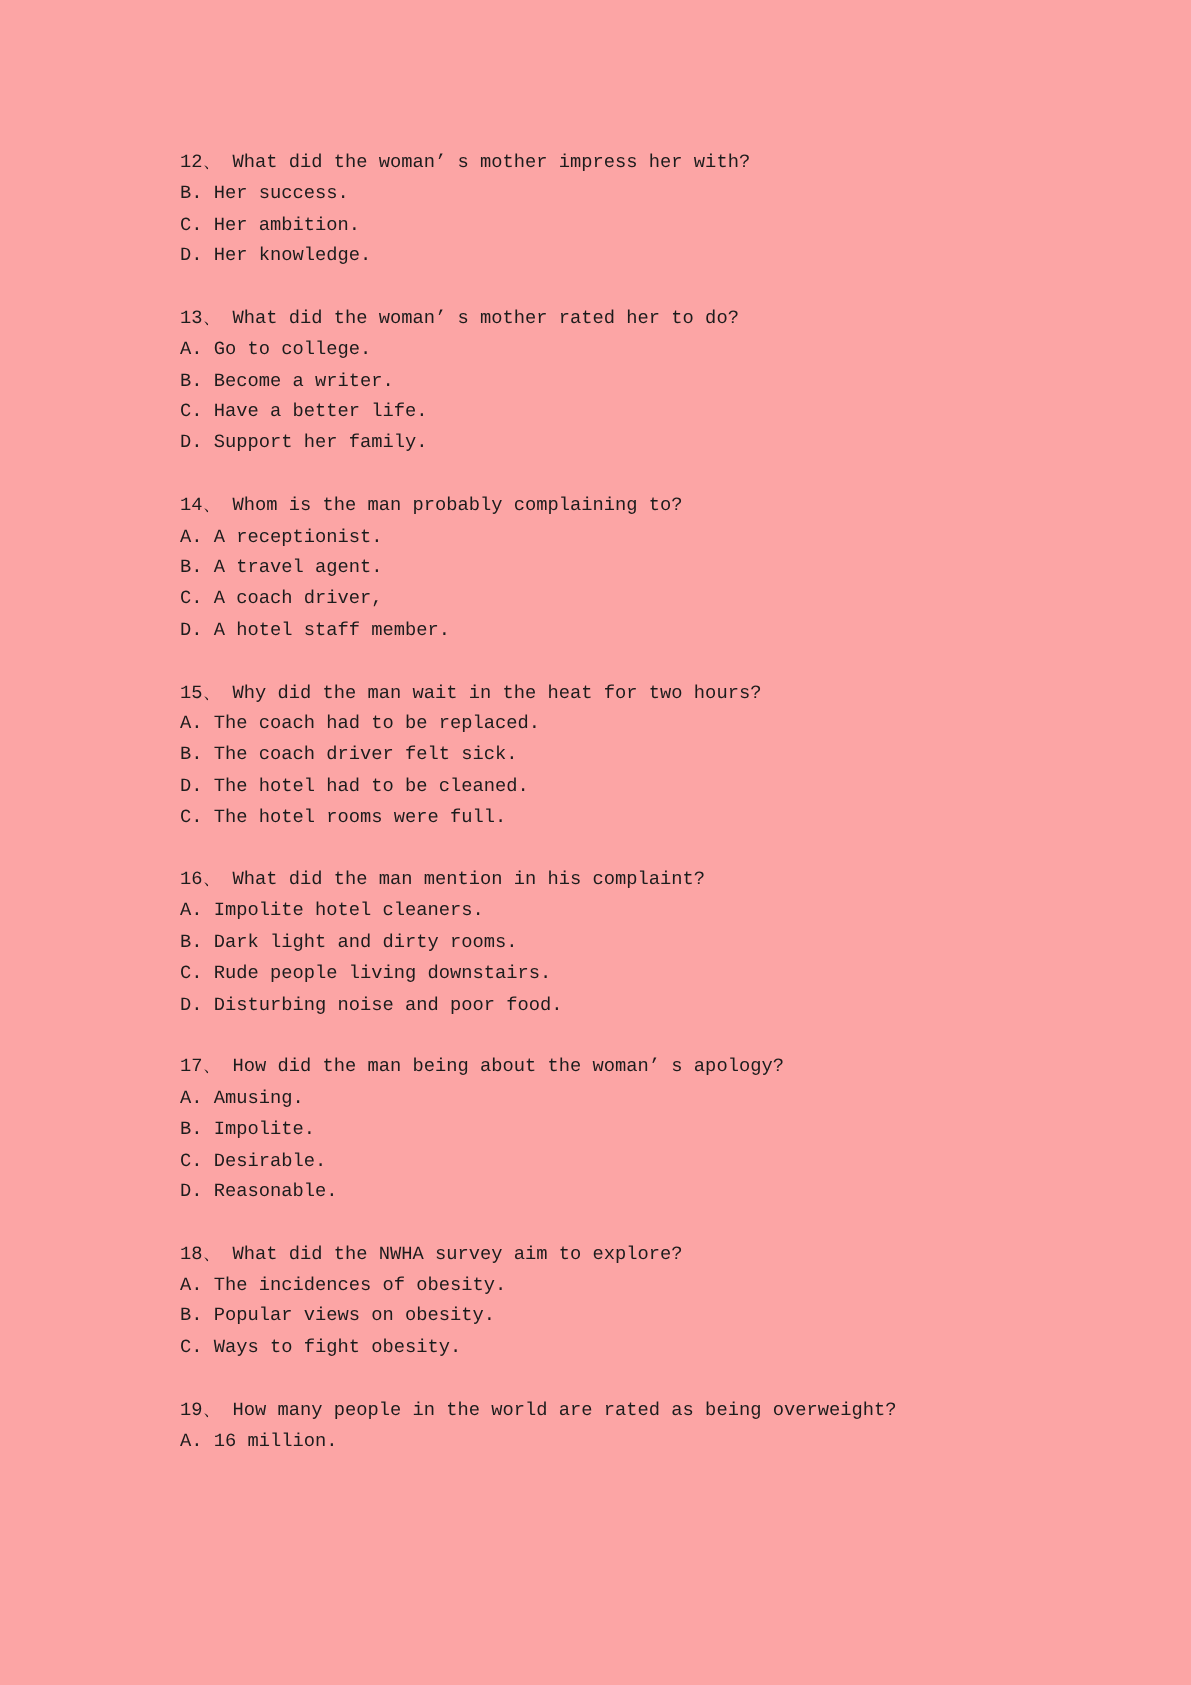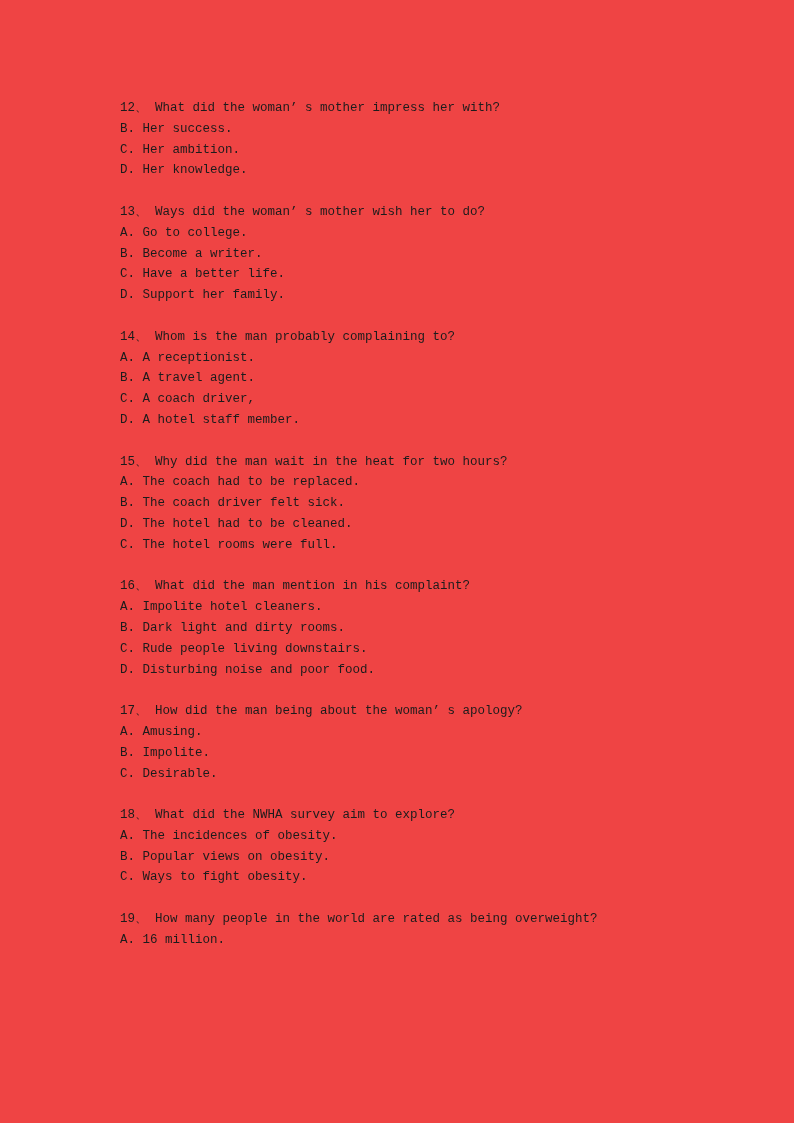--- a/index.html
+++ b/index.html
@@ -12,21 +12,21 @@
     height: 1123px;
     position: relative;
     font-family: "Liberation Mono", "DejaVu Sans Mono", monospace;
     font-size: 12.5px;
     color: #1c1c1c;
     overflow: hidden;
   }
   .page {
     position: absolute;
     inset: 0;
-    background: #ef4444;
+    background: #fca5a5;
   }
   .content {
     position: absolute;
     left: 120px;
     top: 98px;
     right: 60px;
   }
   .question-block {
     margin-bottom: 20.8px;
   }
@@ -49,21 +49,21 @@
 <div class="page">
   <div class="content">
   <div class="question-block">
     <div class="question-line"><span class="q-num">12、</span> <span class="q-text">What did the woman’ s mother impress her with?</span></div>
         <div class="option-line">B. Her success.</div>
         <div class="option-line">C. Her ambition.</div>
         <div class="option-line">D. Her knowledge.</div>
       </div>
 
   <div class="question-block">
-    <div class="question-line"><span class="q-num">13、</span> <span class="q-text">Ways did the woman’ s mother wish her to do?</span></div>
+    <div class="question-line"><span class="q-num">13、</span> <span class="q-text">What did the woman’ s mother rated her to do?</span></div>
   <div class="option-line">A. Go to college.</div>
         <div class="option-line">B. Become a writer.</div>
         <div class="option-line">C. Have a better life.</div>
         <div class="option-line">D. Support her family.</div>
       </div>
 
   <div class="question-block">
     <div class="question-line"><span class="q-num">14、</span> <span class="q-text">Whom is the man probably complaining to?</span></div>
   <div class="option-line">A. A receptionist.</div>
         <div class="option-line">B. A travel agent.</div>
@@ -85,20 +85,21 @@
         <div class="option-line">B. Dark light and dirty rooms.</div>
         <div class="option-line">C. Rude people living downstairs.</div>
         <div class="option-line">D. Disturbing noise and poor food.</div>
       </div>
 
   <div class="question-block">
     <div class="question-line"><span class="q-num">17、</span> <span class="q-text">How did the man being about the woman’ s apology?</span></div>
   <div class="option-line">A. Amusing.</div>
         <div class="option-line">B. Impolite.</div>
         <div class="option-line">C. Desirable.</div>
+        <div class="option-line">D. Reasonable.</div>
       </div>
 
   <div class="question-block">
     <div class="question-line"><span class="q-num">18、</span> <span class="q-text">What did the NWHA survey aim to explore?</span></div>
   <div class="option-line">A. The incidences of obesity.</div>
         <div class="option-line">B. Popular views on obesity.</div>
         <div class="option-line">C. Ways to fight obesity.</div>
       </div>
 
   <div class="question-block">

